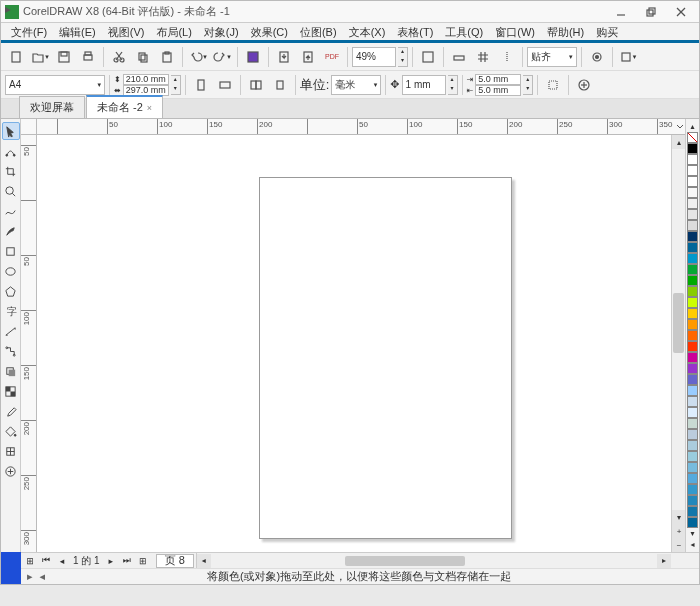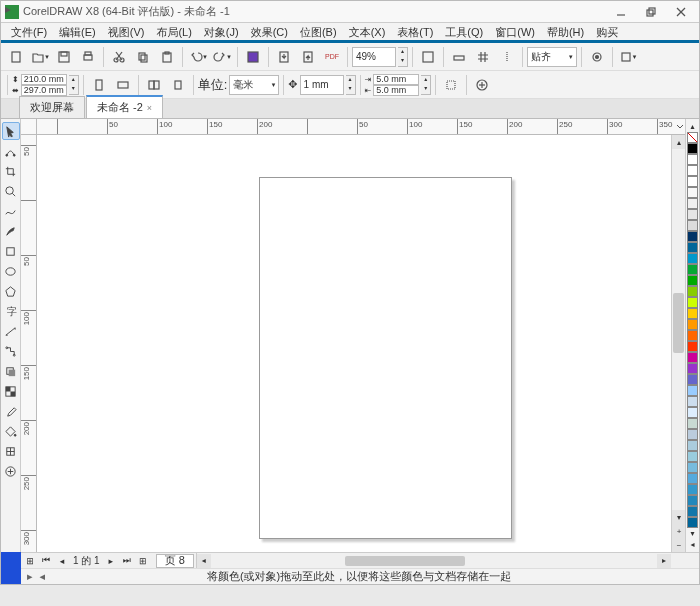--- a/index.html
+++ b/index.html
@@ -257,20 +257,24 @@
     <div class="sep"></div>
     <div class="tbtn">
         <svg viewBox="0 0 14 14">
           <rect x="3" y="3" width="8" height="8"></rect>
         </svg>
         <span style="font-size:7px">▾</span>
       </div>
   </div>
 
   <div class="toolbar propbar">
+    <div class="dd" style="width:100px">
+        <span>A4</span>
+        <span style="margin-left:auto;font-size:7px">▾</span>
+      </div>
     <div class="sep"></div>
     <div class="sizegrp">
       <div class="sizefield">
           <span style="font-size:8px;margin-right:2px">⬍</span>
           <input value="210.0 mm" style="">
         </div>
       <div class="sizefield">
           <span style="font-size:8px;margin-right:2px">⬌</span>
           <input value="297.0 mm" style="">
         </div>

